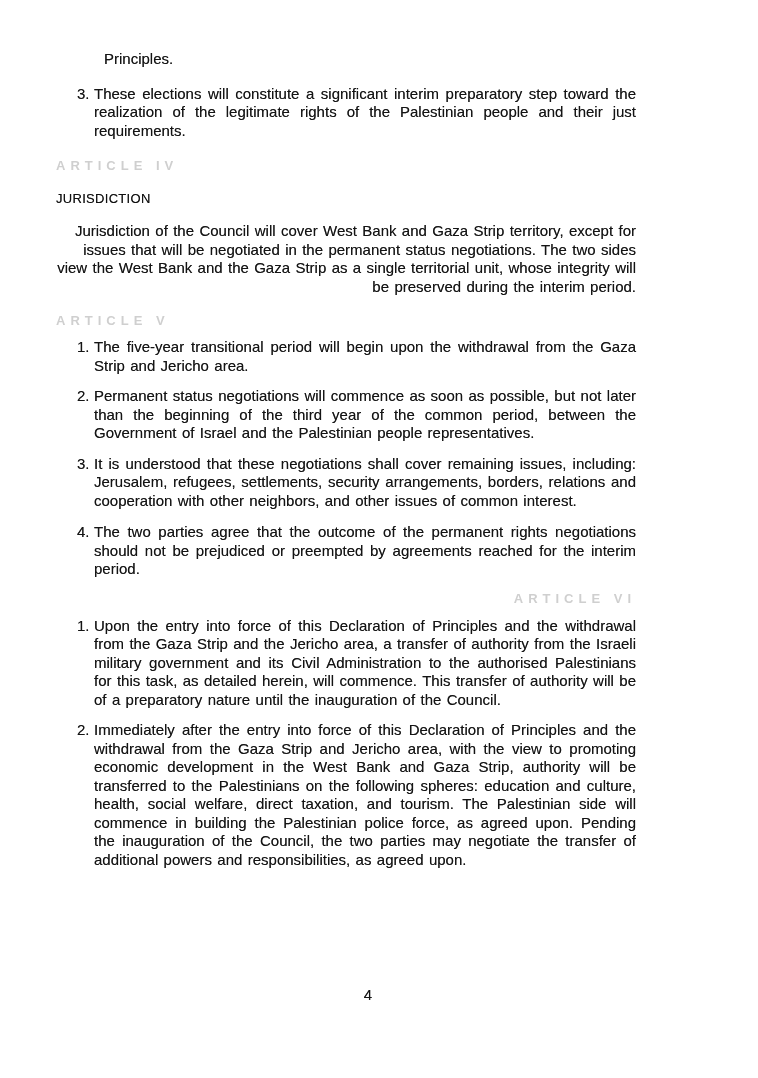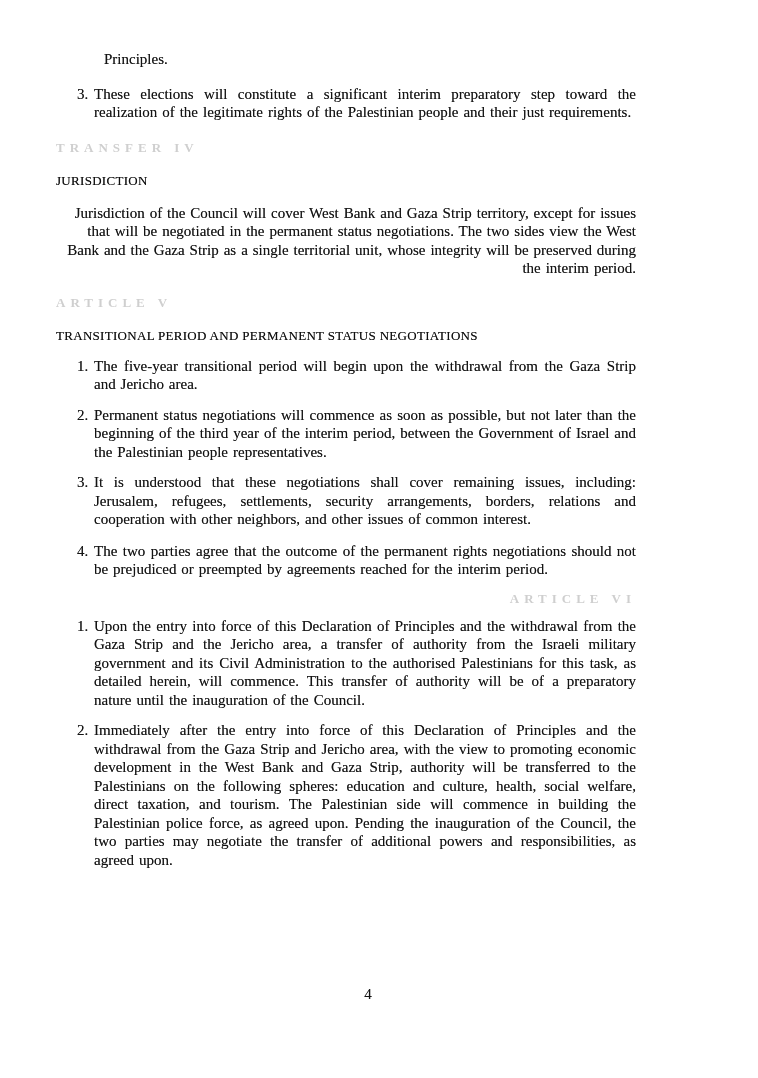--- a/index.html
+++ b/index.html
@@ -5,21 +5,21 @@
   html, body {
     margin: 0;
     padding: 0;
     background: #ffffff;
   }
   .page {
     position: relative;
     width: 714px;
     height: 1078px;
     background: #ffffff;
-    font-family: Liberation Serif, serif;
+    font-family: Liberation Sans, sans-serif;
     color: #141414;
     overflow: hidden;
     text-shadow: 0 0 0.35px rgba(0,0,0,0.55); 
   }
   .content {
     padding: 50px 78px 0 56px; 
   }
   .body-text {
     font-size: 15px;
     line-height: 18.5px;
@@ -82,34 +82,33 @@
 <div class="page">
   <div class="content">
 
     <div class="body-text cont-line">Principles.</div>
 
     <div class="doc-item mt16">
       <span class="num body-text">3.</span>
       <span class="itext body-text">These elections will constitute a significant interim preparatory step toward the realization of the legitimate rights of the Palestinian people and their just requirements.</span>
     </div>
 
-    <div class="marker mt17">TRANSFER IV</div>
+    <div class="marker mt17">ARTICLE IV</div>
     <h2 class="article-heading mt13">JURISDICTION</h2>
     <div class="body-text mt11">Jurisdiction of the Council will cover West Bank and Gaza Strip territory, except for issues that will be negotiated in the permanent status negotiations. The two sides view the West Bank and the Gaza Strip as a single territorial unit, whose integrity will be preserved during the interim period.</div>
 
     <div class="marker mt16">ARTICLE V</div>
-    <h2 class="article-heading mt13">TRANSITIONAL PERIOD AND PERMANENT STATUS NEGOTIATIONS</h2>
 
     <div class="doc-item mt9">
       <span class="num body-text">1.</span>
       <span class="itext body-text">The five-year transitional period will begin upon the withdrawal from the Gaza Strip and Jericho area.</span>
     </div>
     <div class="doc-item mt12">
       <span class="num body-text">2.</span>
-      <span class="itext body-text">Permanent status negotiations will commence as soon as possible, but not later than the beginning of the third year of the interim period, between the Government of Israel and the Palestinian people representatives.</span>
+      <span class="itext body-text">Permanent status negotiations will commence as soon as possible, but not later than the beginning of the third year of the common period, between the Government of Israel and the Palestinian people representatives.</span>
     </div>
     <div class="doc-item mt12">
       <span class="num body-text">3.</span>
       <span class="itext body-text">It is understood that these negotiations shall cover remaining issues, including: Jerusalem, refugees, settlements, security arrangements, borders, relations and cooperation with other neighbors, and other issues of common interest.</span>
     </div>
     <div class="doc-item mt13">
       <span class="num body-text">4.</span>
       <span class="itext body-text">The two parties agree that the outcome of the permanent rights negotiations should not be prejudiced or preempted by agreements reached for the interim period.</span>
     </div>
 

